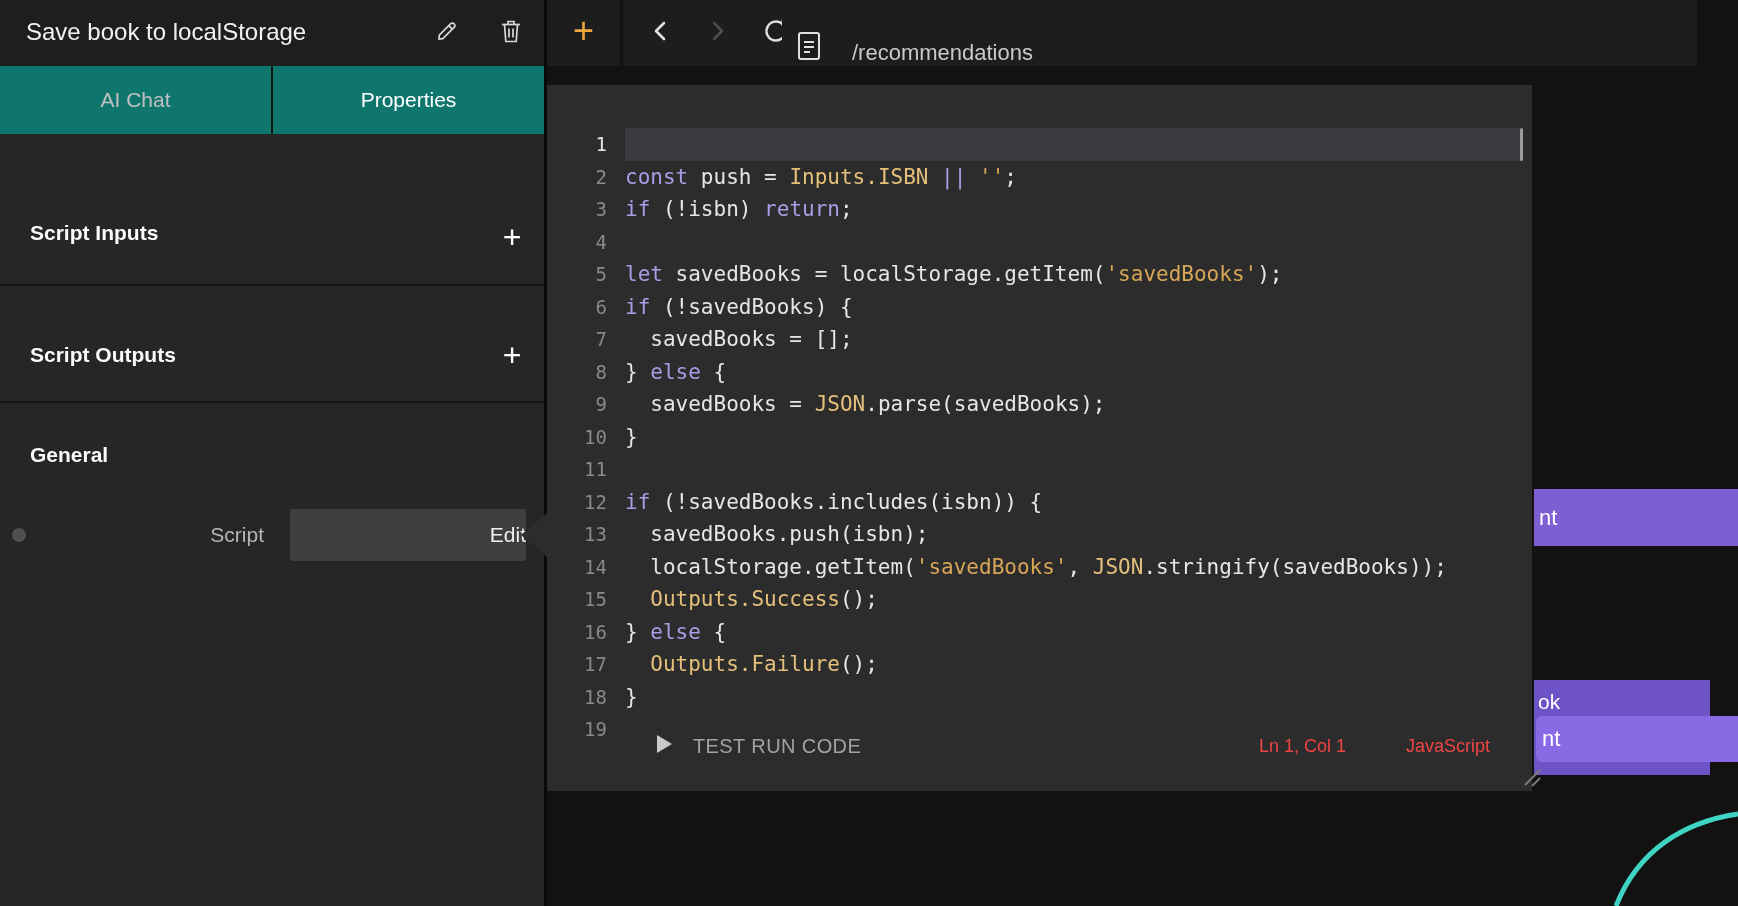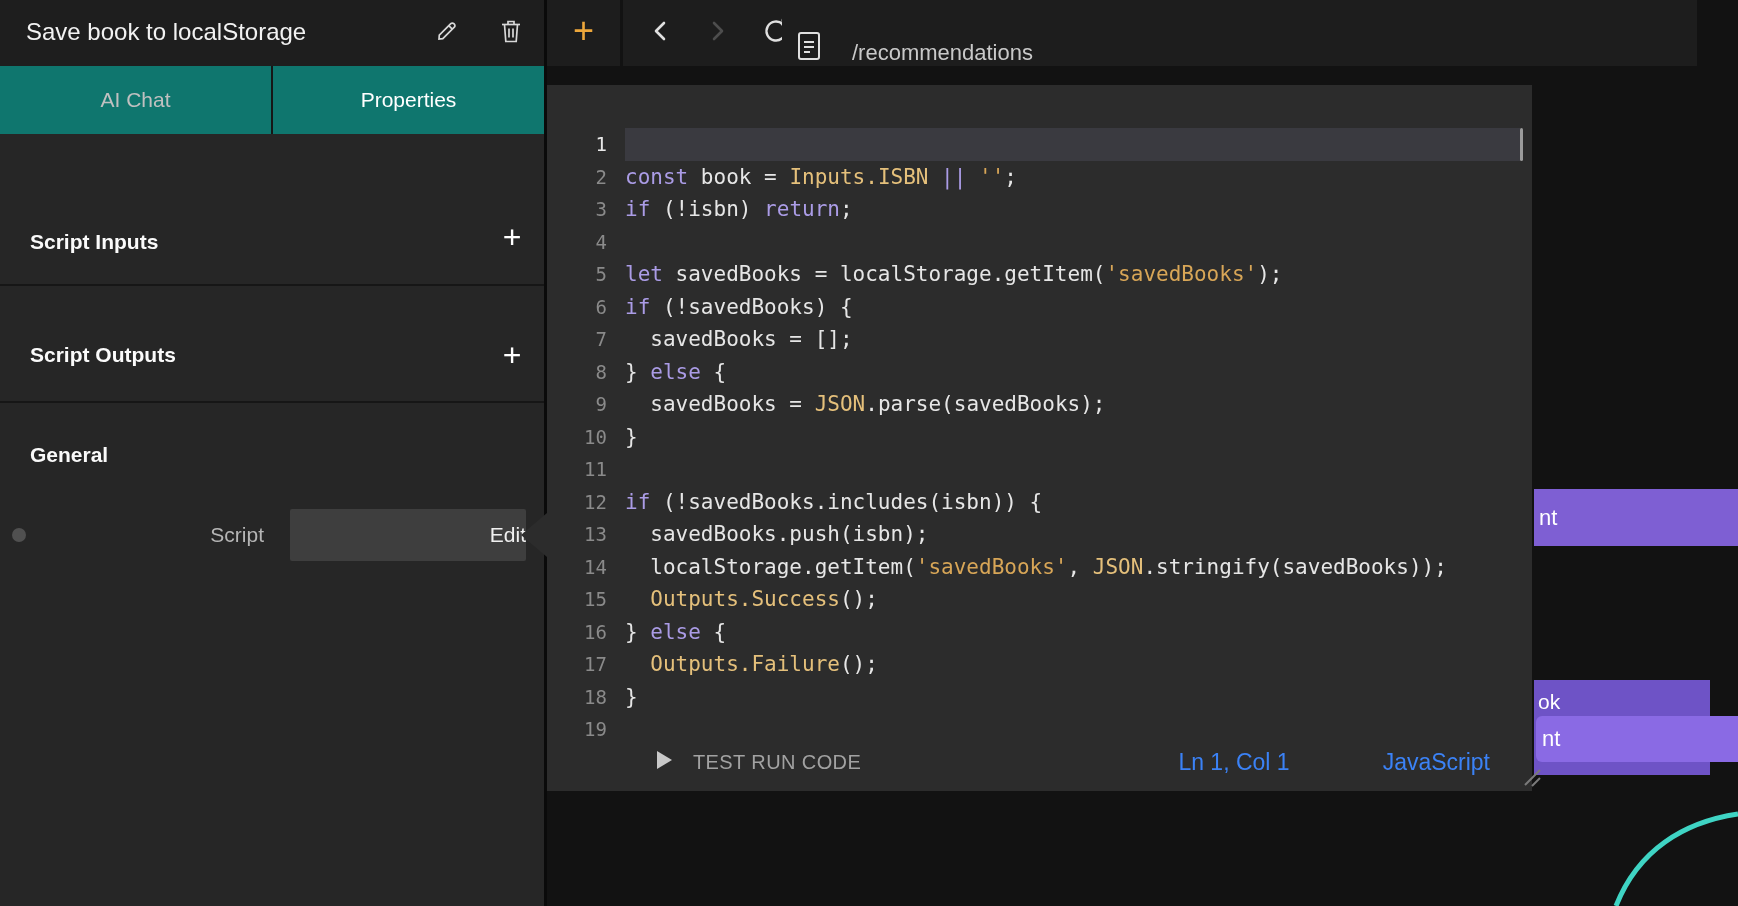--- a/index.html
+++ b/index.html
@@ -12,21 +12,21 @@
   .panel-header{position:absolute;top:0;left:0;width:544px;height:66px;background:#1e1e1e;}
   .panel-title{position:absolute;left:26px;top:18px;font-size:24px;color:#f2f2f2;font-weight:500;white-space:nowrap;}
   .icon-btn{position:absolute;top:13px;width:40px;height:40px;display:flex;align-items:center;justify-content:center;cursor:pointer;}
   .pencil-btn{left:427px;}
   .trash-btn{left:491px;}
   .tabs{position:absolute;top:66px;left:0;width:544px;height:68px;display:flex;}
   .tab{flex:1;display:flex;align-items:center;justify-content:center;font-size:21px;cursor:pointer;}
   .tab-inactive{background:#0f766e;color:#c0c0c0;border-right:2px solid #161616;}
   .tab-active{background:#0f766e;color:#ffffff;}
   .section-label{position:absolute;left:30px;font-size:21px;font-weight:bold;color:#fafafa;line-height:26px;}
-  .lbl-inputs{top:229px;}
+  .lbl-inputs{top:220px;}
   .lbl-outputs{top:342px;}
   .lbl-general{top:442px;}
   .add-btn{position:absolute;left:494px;width:36px;height:36px;color:#ffffff;font-size:32px;font-weight:300;
     display:flex;align-items:center;justify-content:center;cursor:pointer;}
   .add-1{top:219px;}
   .add-2{top:337px;}
   .h-divider{position:absolute;left:0;width:544px;height:2px;background:#161616;}
   .div-1{top:284px;}
   .div-2{top:401px;}
   .state-dot{position:absolute;left:12px;top:528px;width:14px;height:14px;border-radius:50%;background:#505050;}
@@ -54,25 +54,25 @@
   .code-line{display:flex;height:32.5px;line-height:32.5px;}
   .line-num{width:60px;text-align:right;padding-right:18px;color:#8a8a8a;font-size:19px;flex-shrink:0;}
   .code-line.current .line-num{color:#e8e8e8;}
   .line-code{flex:1;white-space:pre;}
   .code-line.current .line-code{background:#3a3a40;margin-right:12px;}
   .tok-k{color:#ab9ce6;}
   .tok-f{color:#e5c07b;}
   .tok-s{color:#d8a657;}
   .tok-p{color:#e6e6e6;}
   .scroll-thumb{position:absolute;right:9px;top:43px;width:3px;height:33px;background:#9b9b9b;border-radius:2px;cursor:pointer;}
-  .status-bar{position:absolute;left:0;right:0;bottom:0;height:46px;display:flex;align-items:center;
+  .status-bar{position:absolute;left:0;right:0;bottom:16px;height:46px;display:flex;align-items:center;
     padding:0 42px 12px 108px;box-sizing:border-box;}
   .run-group{display:flex;align-items:center;gap:20px;cursor:pointer;}
   .run-label{color:#a2a2a2;font-size:20px;letter-spacing:0.4px;}
-  .status-right{margin-left:auto;display:flex;gap:93px;color:#3b82f6;font-size:23px;}
+  .status-right{margin-left:auto;display:flex;gap:60px;color:#ef4444;font-size:18px;}
   .resize-grip{position:absolute;left:1519px;top:763px;width:24px;height:26px;z-index:6;cursor:nwse-resize;}
   
   .frag-1{position:absolute;left:1534px;top:489px;width:204px;height:57px;background:#7e5fd3;
     color:#fff;font-size:22px;display:flex;align-items:center;padding-left:5px;box-sizing:border-box;cursor:pointer;}
   .frag-2{position:absolute;left:1534px;top:680px;width:176px;height:95px;background:#6e53c6;}
   .frag-2-ok{position:absolute;left:4px;top:10px;color:#ffffff;font-size:21px;}
   .frag-2-btn{position:absolute;left:2px;top:36px;width:202px;height:46px;background:#8a6ae4;border-radius:6px 0 0 6px;
     display:flex;align-items:center;padding-left:6px;color:#fff;font-size:22px;box-sizing:border-box;cursor:pointer;}
   .teal-curve{position:absolute;left:1598px;top:798px;width:140px;height:108px;}
 </style>
@@ -171,21 +171,21 @@
 <div class="notch"></div>
 
 <div class="editor">
   <div class="code-area">
       <div class="code-line current">
         <span class="line-num">1</span>
         <span class="line-code"></span>
       </div>
       <div class="code-line">
         <span class="line-num">2</span>
-        <span class="line-code"><span class="tok-k">const</span><span class="tok-p"> book = </span><span class="tok-f">Inputs.ISBN</span><span class="tok-p"> </span><span class="tok-k">||</span><span class="tok-p"> </span><span class="tok-s">''</span><span class="tok-p">;</span></span>
+        <span class="line-code"><span class="tok-k">const</span><span class="tok-p"> push = </span><span class="tok-f">Inputs.ISBN</span><span class="tok-p"> </span><span class="tok-k">||</span><span class="tok-p"> </span><span class="tok-s">''</span><span class="tok-p">;</span></span>
       </div>
       <div class="code-line">
         <span class="line-num">3</span>
         <span class="line-code"><span class="tok-k">if</span><span class="tok-p"> (!isbn) </span><span class="tok-k">return</span><span class="tok-p">;</span></span>
       </div>
       <div class="code-line">
         <span class="line-num">4</span>
         <span class="line-code"></span>
       </div>
       <div class="code-line">

